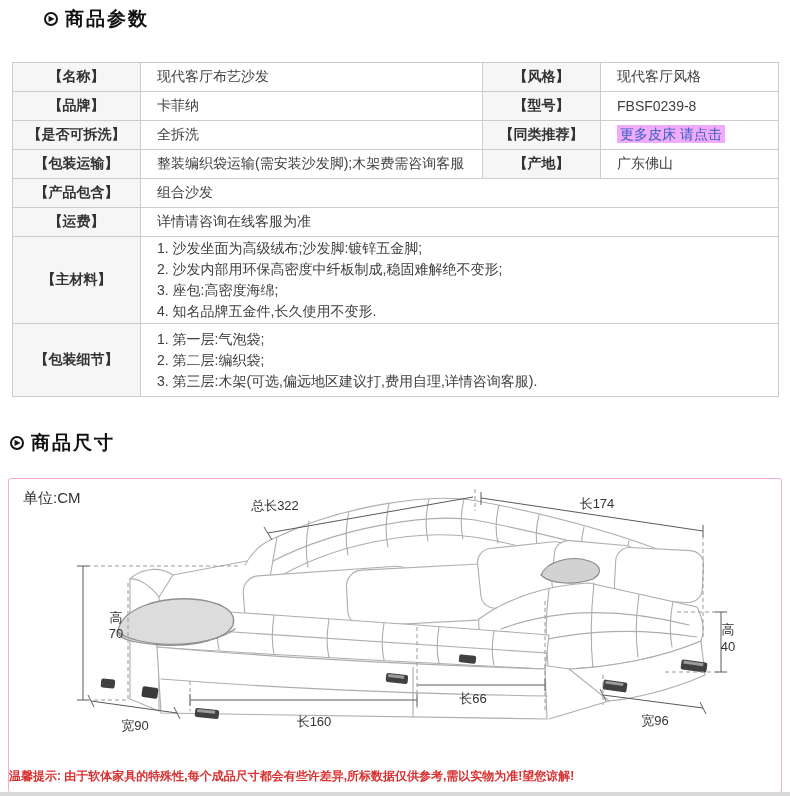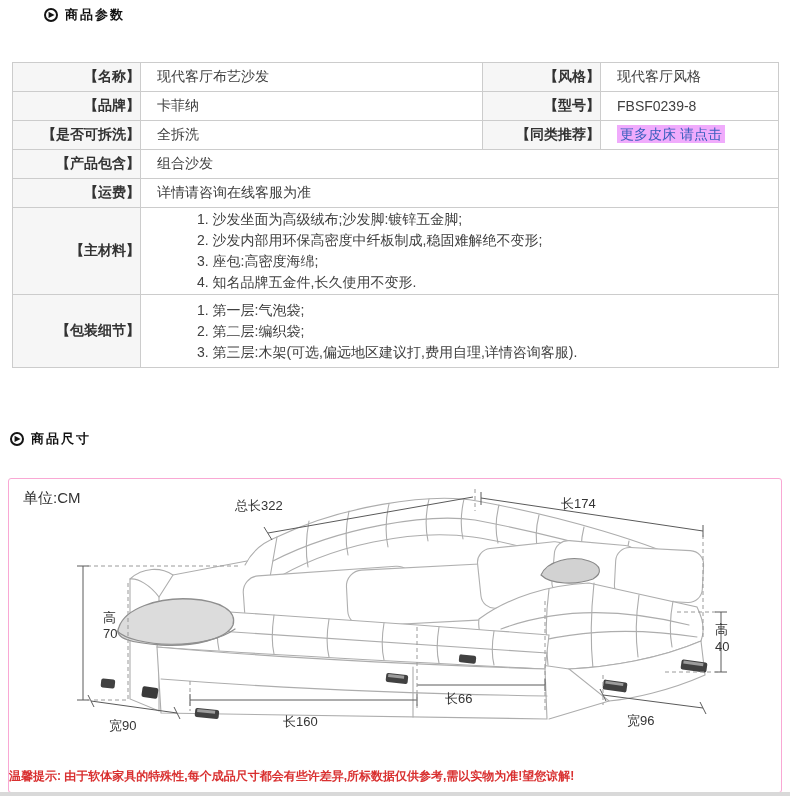--- a/index.html
+++ b/index.html
@@ -4,36 +4,36 @@
 <style>
   html,body{margin:0;padding:0;background:#fff;}
   .page{position:relative;width:790px;height:796px;background:#fff;overflow:hidden;
         font-family:"Liberation Sans",sans-serif;color:#333;}
   
   .sec-header{position:absolute;}
   .sec-row{display:flex;align-items:center;gap:7px;}
   .circle-icon{width:14px;height:14px;border:2px solid #141414;border-radius:50%;
         display:flex;align-items:center;justify-content:center;font-size:8px;color:#141414;
         line-height:1;padding-left:1px;box-sizing:border-box;}
-  .sec-title{font-size:13px;font-weight:bold;color:#111;letter-spacing:2px;}
+  .sec-title{font-size:19px;font-weight:bold;color:#111;letter-spacing:2px;}
   .sec-reflect{height:9px;overflow:hidden;opacity:.22;margin-left:23px;}
   
   table.params{position:absolute;left:12px;top:62px;width:766px;border-collapse:collapse;
         table-layout:fixed;background:#fff;}
   .params td{border:1px solid #ccc;font-size:14px;color:#404040;padding:0;overflow:hidden;}
-  .params td.lbl{background:#f6f6f6;text-align:right;font-weight:bold;color:#333;}
+  .params td.lbl{background:#f6f6f6;text-align:center;font-weight:bold;color:#333;}
   .params td.val{padding-left:16px;}
   .params tr.r{height:29px;}
-  .params .line{line-height:21px;white-space:nowrap;margin-left:40px;}
+  .params .line{line-height:21px;white-space:nowrap;}
   .link-chip{color:#3a5fbe;background:#f0abfc;padding:1px 3px;cursor:pointer;}
   
   .diagram-box{position:absolute;left:8px;top:478px;width:772px;height:313px;
         border:1px solid #f9a8d4;border-radius:3px;background:#fff;}
   .diagram-box svg{position:absolute;left:0;top:0;}
-  .dim{position:absolute;font-size:13px;color:#333;white-space:nowrap;}
+  .dim{position:absolute;font-size:13px;color:#333;white-space:nowrap;text-align:center;}
   .unit{position:absolute;left:14px;top:10px;font-size:15px;color:#333;}
   .tip{position:absolute;left:0;right:0;bottom:7px;text-align:left;font-size:12px;
         font-weight:bold;color:#d93030;}
   .bottom-strip{position:absolute;left:0;top:792px;width:790px;height:4px;background:#d9d9d9;}
 </style>
 </head>
 <body>
 
 <div class="page">
 
@@ -65,20 +65,26 @@
         <td class="lbl"><span>【品牌】</span></td>
         <td class="val"><span>卡菲纳</span></td>
         <td class="lbl"><span>【型号】</span></td>
         <td class="val"><span>FBSF0239-8</span></td>
       </tr>
       <tr class="r">
         <td class="lbl"><span>【是否可拆洗】</span></td>
         <td class="val"><span>全拆洗</span></td>
         <td class="lbl"><span>【同类推荐】</span></td>
         <td class="val"><span class="link-chip">更多皮床 请点击</span></td>
+      </tr>
+      <tr class="r">
+        <td class="lbl"><span>【包装运输】</span></td>
+        <td class="val"><span>整装编织袋运输(需安装沙发脚);木架费需咨询客服</span></td>
+        <td class="lbl"><span>【产地】</span></td>
+        <td class="val"><span>广东佛山</span></td>
       </tr>
       <tr class="r">
         <td class="lbl"><span>【产品包含】</span></td>
         <td class="val" colspan="3"><span>组合沙发</span></td>
       </tr>
       <tr class="r">
         <td class="lbl"><span>【运费】</span></td>
         <td class="val" colspan="3"><span>详情请咨询在线客服为准</span></td>
       </tr>
       <tr style="height:87px">

